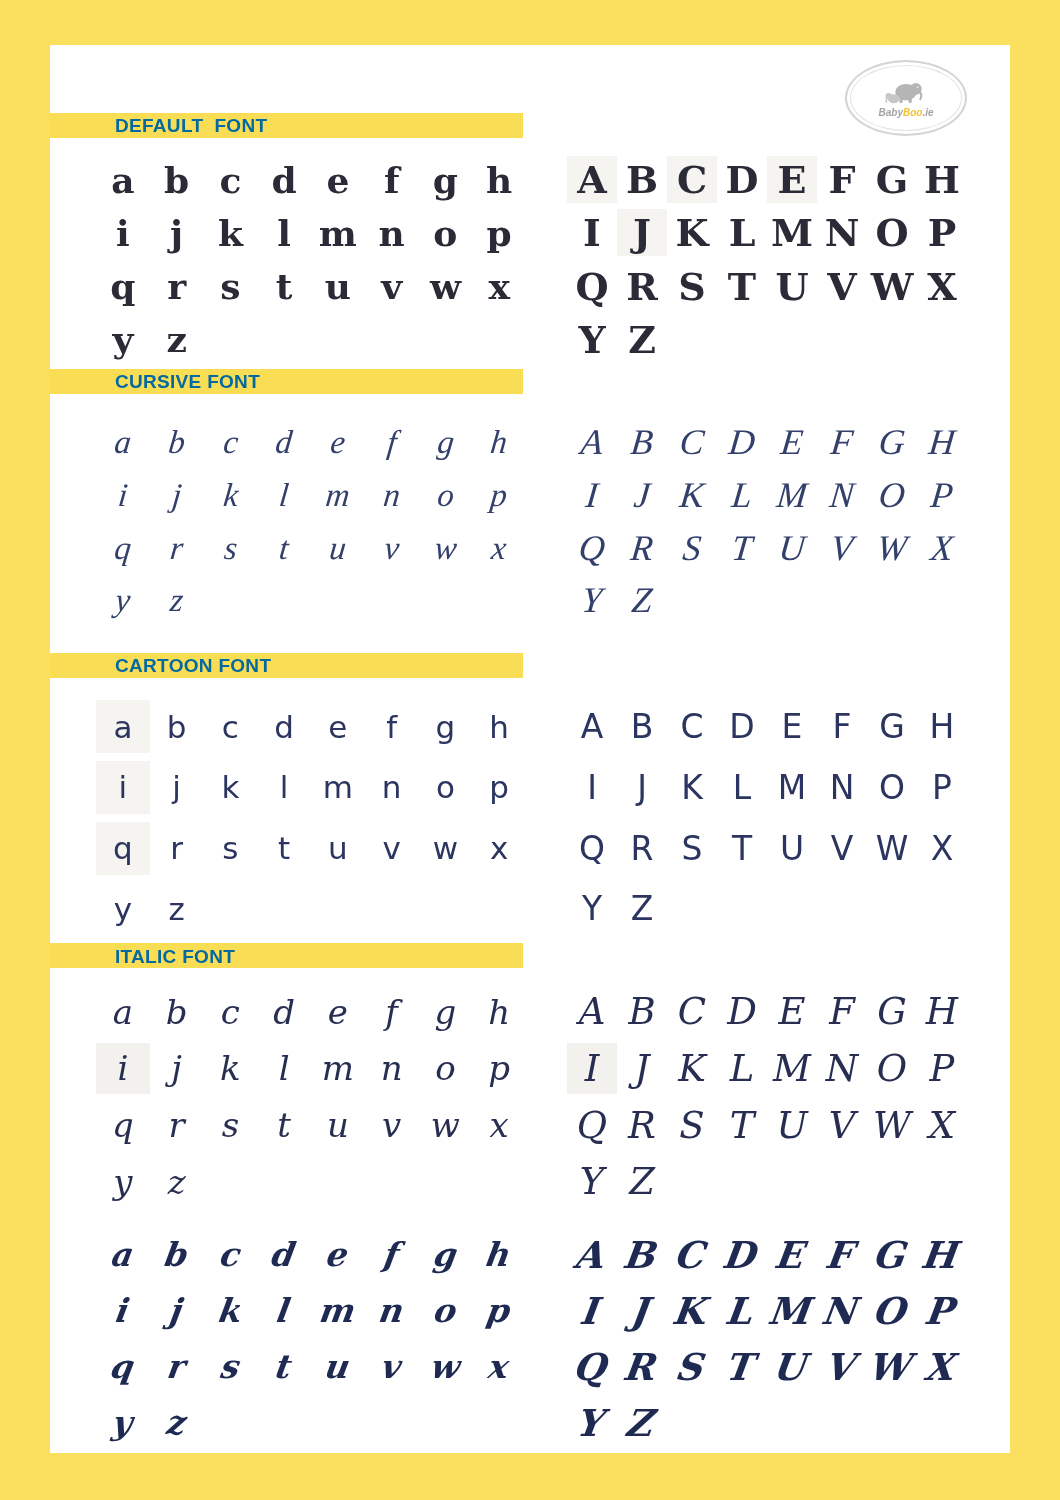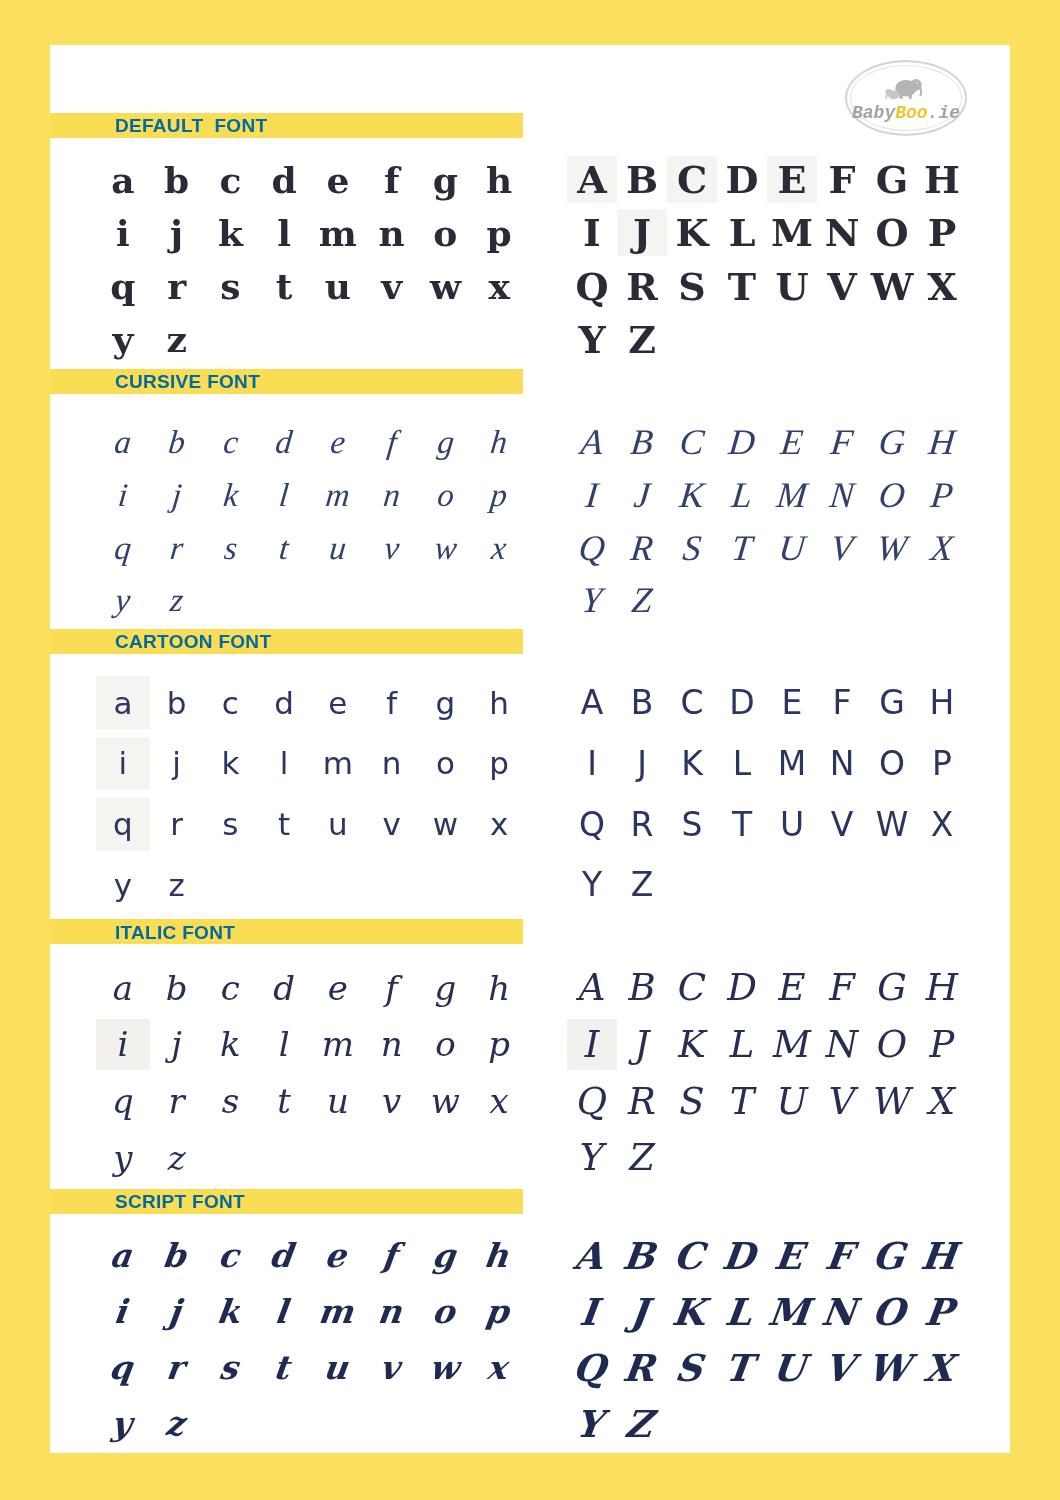--- a/index.html
+++ b/index.html
@@ -2,21 +2,21 @@
 <html><head>
 <meta charset="utf-8">
 <style>
   html,body{margin:0;padding:0;}
   body{font-family:"Liberation Sans", sans-serif;}
   .canvas{position:relative;width:1060px;height:1500px;background:var(--yellow,#fbdf5e);overflow:hidden;}
   .page{position:absolute;left:50px;top:45px;width:960px;height:1408px;background:#ffffff;padding-top:68px;box-sizing:border-box;}
 
   
   .logo{position:absolute;left:795px;top:15px;width:118px;height:72px;border:2px solid #d4d4d4;border-radius:50%;box-shadow:inset 0 0 0 3px #fff, inset 0 0 0 4px #e2e2e2;display:flex;flex-direction:column;align-items:center;justify-content:center;background:#fff;}
-  .logo .brand{font-family:Liberation Mono, monospace;font-style:italic;font-weight:bold;font-size:18px;line-height:1;margin-top:1px;white-space:nowrap;}
+  .logo .brand{font-family:Liberation Sans, sans-serif;font-style:italic;font-weight:bold;font-size:10px;line-height:1;margin-top:1px;white-space:nowrap;}
   .brand .g{color:#a3a3a3;}
   .brand .y{color:var(--brand-yellow,#f2c430);}
 
   
   .bar{height:25px;width:473px;background:var(--yellow-bar,#f9dd55);display:flex;align-items:center;}
   .bar .bar-label{padding-left:65px;font-size:19px;font-weight:700;color:#0369a1;letter-spacing:.3px;white-space:pre;}
 
   
   .letters{display:flex;box-sizing:border-box;}
   .lower{margin-left:46px;width:430px;display:grid;grid-template-columns:repeat(8,1fr);}
@@ -206,21 +206,21 @@
             <span class="cell">V</span>
             <span class="cell">W</span>
             <span class="cell">X</span>
             <span class="cell">Y</span>
             <span class="cell">Z</span>
           </div>
       </div>
     </section>
 
     <section class="sec-cartoon">
-      <div class="bar" style="background: rgb(249, 221, 85);">
+      <div class="bar" style="background: rgb(249, 221, 85); margin-top: 24px;">
         <span class="bar-label">CARTOON FONT</span>
       </div>
       <div class="letters" style="color: rgb(43, 53, 96);">
         <div class="lower">
             <span class="cell">a</span>
             <span class="cell">b</span>
             <span class="cell">c</span>
             <span class="cell">d</span>
             <span class="cell">e</span>
             <span class="cell">f</span>
@@ -334,23 +334,20 @@
             <span class="cell">V</span>
             <span class="cell">W</span>
             <span class="cell">X</span>
             <span class="cell">Y</span>
             <span class="cell">Z</span>
           </div>
       </div>
     </section>
 
     <section class="sec-script">
-      <div class="bar" style="background: rgb(249, 221, 85);">
-        <span class="bar-label">SCRIPT FONT</span>
-      </div>
       <div class="letters" style="color: rgb(31, 42, 82);">
         <div class="lower">
             <span class="cell">a</span>
             <span class="cell">b</span>
             <span class="cell">c</span>
             <span class="cell">d</span>
             <span class="cell">e</span>
             <span class="cell">f</span>
             <span class="cell">g</span>
             <span class="cell">h</span>

